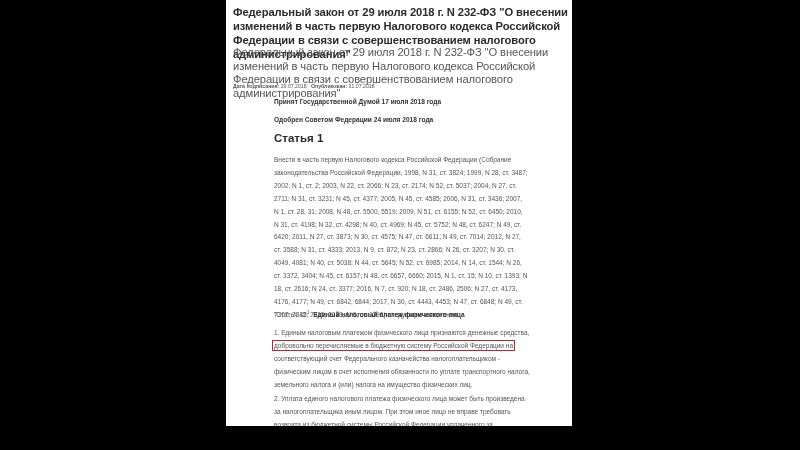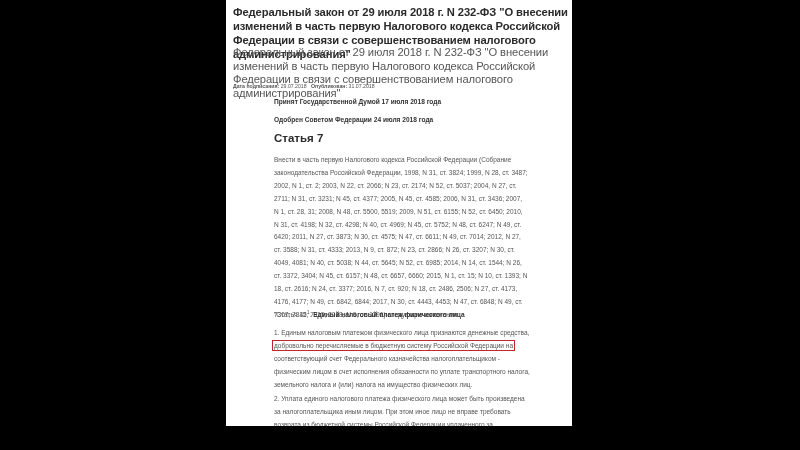--- a/index.html
+++ b/index.html
@@ -140,21 +140,21 @@
     <span class="lbl">Дата подписания:</span>
     <span>29.07.2018</span>
     &nbsp;
     <span class="lbl">Опубликован:</span>
     <span>31.07.2018</span>
   </div>
 
   <div class="content">
     <div class="adopted">Принят Государственной Думой 17 июля 2018 года</div>
     <div class="approved">Одобрен Советом Федерации 24 июля 2018 года</div>
-    <div class="article-heading">Статья 7</div>
+    <div class="article-heading">Статья 1</div>
 
     <div class="intro">
       <span class="line">Внести в часть первую Налогового кодекса Российской Федерации (Собрание</span>
       <span class="line">законодательства Российской Федерации, 1998, N 31, ст. 3824; 1999, N 28, ст. 3487;</span>
       <span class="line">2002, N 1, ст. 2; 2003, N 22, ст. 2066; N 23, ст. 2174; N 52, ст. 5037; 2004, N 27, ст.</span>
       <span class="line">2711; N 31, ст. 3231; N 45, ст. 4377; 2005, N 45, ст. 4585; 2006, N 31, ст. 3436; 2007,</span>
       <span class="line">N 1, ст. 28, 31; 2008, N 48, ст. 5500, 5519; 2009, N 51, ст. 6155; N 52, ст. 6450; 2010,</span>
       <span class="line">N 31, ст. 4198; N 32, ст. 4298; N 40, ст. 4969; N 45, ст. 5752; N 48, ст. 6247; N 49, ст.</span>
       <span class="line">6420; 2011, N 27, ст. 3873; N 30, ст. 4575; N 47, ст. 6611; N 49, ст. 7014; 2012, N 27,</span>
       <span class="line">ст. 3588; N 31, ст. 4333; 2013, N 9, ст. 872; N 23, ст. 2866; N 26, ст. 3207; N 30, ст.</span>

